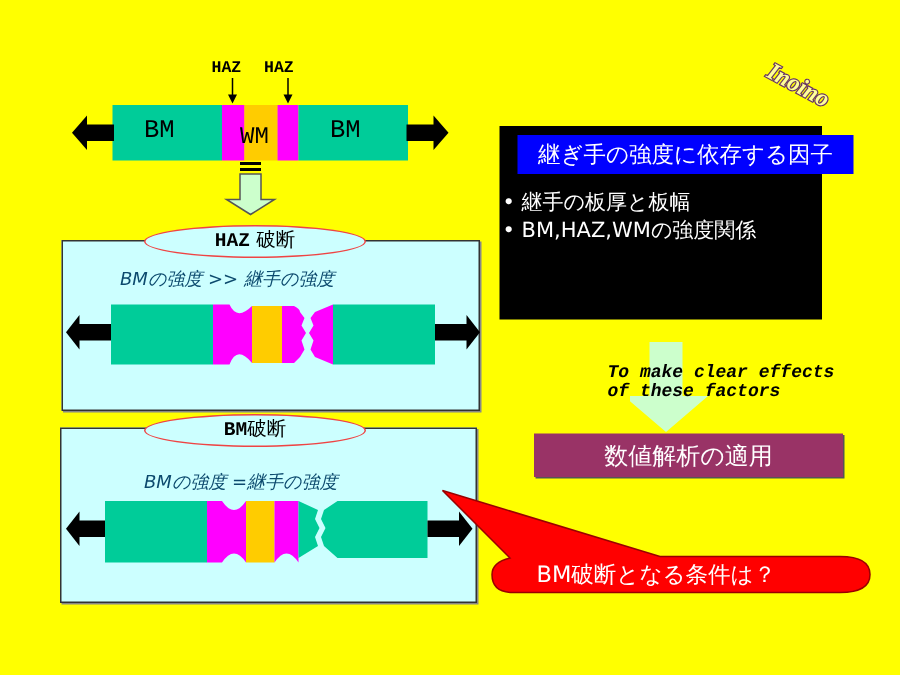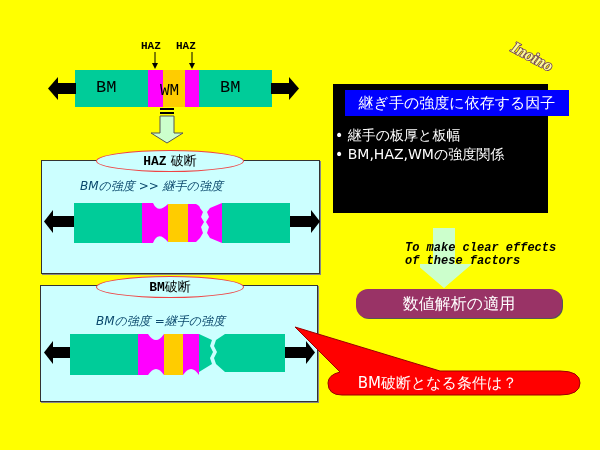--- a/index.html
+++ b/index.html
@@ -126,18 +126,18 @@
 </div>
 
 <svg class="abs" style="left:420px;top:228px;" width="60" height="62">
   <polygon points="13,0 35,0 35,36 52,36 24,60 -4,36 13,36" fill="#ccffcc"></polygon>
 </svg>
 <div class="abs eng serif" style="left:405px;top:242px;">
   <div>To make clear effects</div>
   <div>of these factors</div>
 </div>
 
-<div class="abs apply sans" style="left:356px;top:289px;width:206px;height:29px;border-radius:12px;">数値解析の適用</div>
+<div class="abs apply sans" style="left:356px;top:289px;width:206px;height:29px;">数値解析の適用</div>
 
 <svg class="abs" style="left:290px;top:320px;" width="310" height="80">
   <path d="M5,7 L150,51 L270,51 Q290,51 290,63 Q290,75 270,75 L52,75 Q38,75 38,63 Q38,55 50,52 Z" fill="#ff0000" stroke="#990000" stroke-width="1"></path>
 </svg>
 <div class="abs callout-text sans" style="left:330px;top:374px;width:215px;">BM破断となる条件は？</div>
 
 </body></html>

